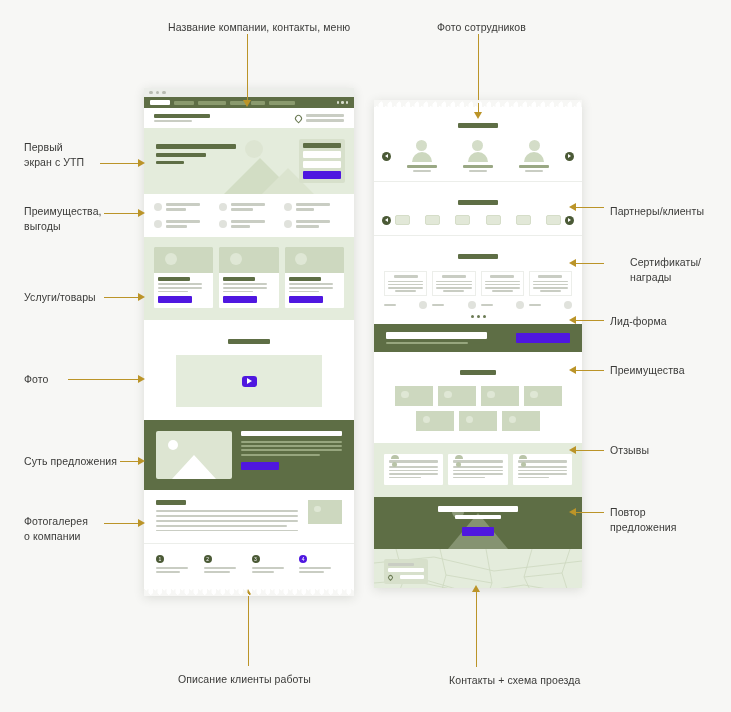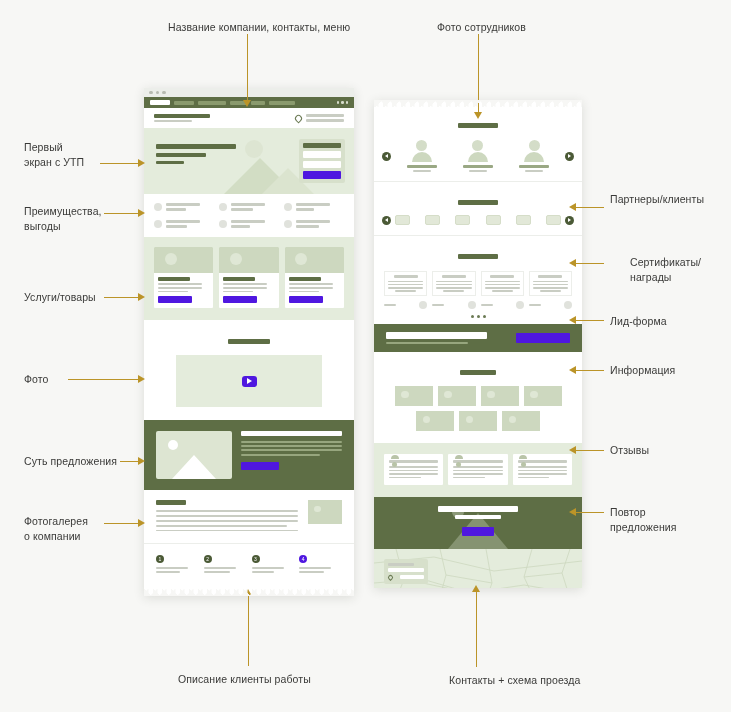--- a/index.html
+++ b/index.html
@@ -597,34 +597,34 @@
 
 <div class="ann" style="left:24px;top:454px;width:120px">Суть предложения</div>
 <div class="lead h" style="left:120px;top:461px;width:22px"></div>
 <div class="arw r" style="left:138px;top:457px"></div>
 
 <div class="ann" style="left:24px;top:514px;width:115px">Фотогалерея
 о компании</div>
 <div class="lead h" style="left:104px;top:523px;width:38px"></div>
 <div class="arw r" style="left:138px;top:519px"></div>
 
-<div class="ann" style="left:610px;top:192px;width:122px">Партнеры/клиенты</div>
+<div class="ann" style="left:610px;top:204px;width:122px">Партнеры/клиенты</div>
 <div class="lead h" style="left:576px;top:207px;width:28px"></div>
 <div class="arw l" style="left:569px;top:203px"></div>
 
 <div class="ann" style="left:630px;top:255px;width:120px">Сертификаты/
 награды</div>
 <div class="lead h" style="left:576px;top:263px;width:28px"></div>
 <div class="arw l" style="left:569px;top:259px"></div>
 
 <div class="ann" style="left:610px;top:314px;width:120px">Лид-форма</div>
 <div class="lead h" style="left:576px;top:320px;width:28px"></div>
 <div class="arw l" style="left:569px;top:316px"></div>
 
-<div class="ann" style="left:610px;top:363px;width:120px">Информация</div>
+<div class="ann" style="left:610px;top:363px;width:120px">Преимущества</div>
 <div class="lead h" style="left:576px;top:370px;width:28px"></div>
 <div class="arw l" style="left:569px;top:366px"></div>
 
 <div class="ann" style="left:610px;top:443px;width:120px">Отзывы</div>
 <div class="lead h" style="left:576px;top:450px;width:28px"></div>
 <div class="arw l" style="left:569px;top:446px"></div>
 
 <div class="ann" style="left:610px;top:505px;width:120px">Повтор
 предложения</div>
 <div class="lead h" style="left:576px;top:512px;width:28px"></div>

